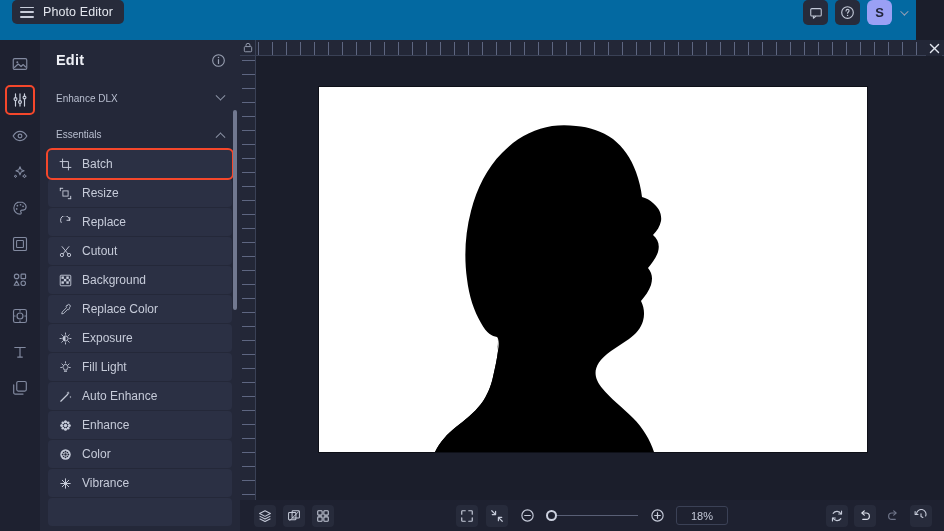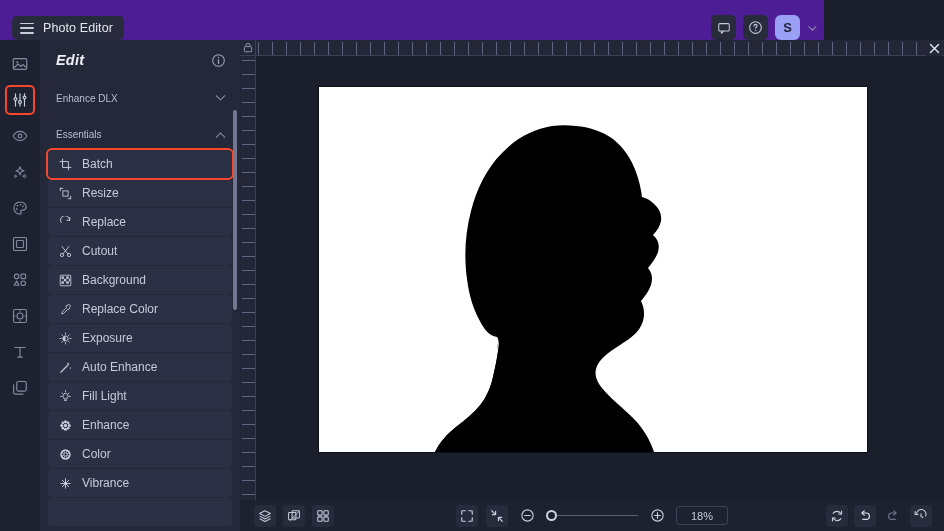--- a/index.html
+++ b/index.html
@@ -6,23 +6,23 @@
   html, body {
     width: 944px; height: 531px;
     background: #191c27;
     font-family: "Liberation Sans", sans-serif;
     overflow: hidden;
   }
   #app { position: relative; width: 944px; height: 531px; background: #1b1e2b; }
 
   
   .topbar {
-    position: absolute; left: 0; top: 0; width: 824px; height: 40px;
-    background: #4c1d95;
-    display: flex; align-items: flex-end;
+    position: absolute; left: 0; top: 0; width: 916px; height: 40px;
+    background: #0369a1;
+    display: flex; align-items: flex-start;
   }
   .tb-left { display: flex; align-items: center; padding-left: 12px; }
   .brand {
     display: flex; align-items: center; gap: 9px;
     background: #272b3b; border-radius: 5px;
     padding: 5px 11px 5px 8px;
   }
   .hamburger { width: 14px; height: 11px; display: flex; flex-direction: column; justify-content: space-between; }
   .hamburger i { display: block; height: 1.5px; background: #c9cdda; border-radius: 1px; }
   .brand-name { color: #e4e7ef; font-size: 12.5px; letter-spacing: .1px; }
@@ -71,21 +71,20 @@
 
   
   .panel {
     position: absolute; left: 40px; top: 40px; width: 200px; height: 491px;
     background: #242839;
     overflow: hidden;
   }
   .panel-head {
     display: flex; align-items: center; justify-content: space-between;
     padding: 12px 14px 8px 16px;
-    font-style: italic;
   }
   .panel-title { color: #eef0f6; font-size: 14.5px; font-weight: bold; letter-spacing: .2px; }
   .info-icon { width: 15px; height: 15px; cursor: pointer; }
   .enhancer {
     display: block; margin: 4px 14px 0 16px; width: 170px; height: 24px;
     background: #8e92f2; border: none; border-radius: 5px;
     color: #1f2235; font-size: 11.8px; font-weight: bold;
     font-family: inherit; cursor: pointer;
   }
   .section {
@@ -398,37 +397,37 @@
             <path d="M8 4.8a3.2 3.2 0 000 6.4z" fill="#c6cbd9"></path>
             <path d="M8 1.2v1.6M8 13.2v1.6M1.2 8h1.6M13.2 8h1.6M3.4 3.4l1.1 1.1M11.5 11.5l1.1 1.1M12.6 3.4l-1.1 1.1M4.5 11.5l-1.1 1.1" stroke="#c6cbd9" stroke-width="1.1" stroke-linecap="round"></path>
           </svg>
         </span>
         <span class="menu-label">Exposure</span>
       </div>
 
       <div class="menu-item">
         <span class="menu-ico">
           <svg width="13" height="13" viewBox="0 0 16 16" fill="none">
+            <path d="M8 4.2a3.1 3.1 0 00-1.8 5.6v1.3h3.6V9.8A3.1 3.1 0 008 4.2z" stroke="#c6cbd9" stroke-width="1.1" fill="none"></path>
+            <path d="M6.6 12.7h2.8" stroke="#c6cbd9" stroke-width="1.1" stroke-linecap="round"></path>
+            <path d="M8 .9v1.5M2.1 8h1.5M12.4 8h1.5M3.6 3.6l1.1 1.1M12.4 3.6l-1.1 1.1" stroke="#c6cbd9" stroke-width="1.05" stroke-linecap="round"></path>
+          </svg>
+        </span>
+        <span class="menu-label">Fill Light</span>
+      </div>
+
+      <div class="menu-item">
+        <span class="menu-ico">
+          <svg width="13" height="13" viewBox="0 0 16 16" fill="none">
             <path d="M2.2 13.8L10.5 5.5" stroke="#c6cbd9" stroke-width="1.5" stroke-linecap="round"></path>
             <path d="M11.2 1.6l.6 1.5 1.5.6-1.5.6-.6 1.5-.6-1.5-1.5-.6 1.5-.6z" fill="#c6cbd9"></path>
             <path d="M14 7.2l.4 1 1 .4-1 .4-.4 1-.4-1-1-.4 1-.4z" fill="#c6cbd9"></path>
           </svg>
         </span>
         <span class="menu-label">Auto Enhance</span>
-      </div>
-
-      <div class="menu-item">
-        <span class="menu-ico">
-          <svg width="13" height="13" viewBox="0 0 16 16" fill="none">
-            <path d="M8 4.2a3.1 3.1 0 00-1.8 5.6v1.3h3.6V9.8A3.1 3.1 0 008 4.2z" stroke="#c6cbd9" stroke-width="1.1" fill="none"></path>
-            <path d="M6.6 12.7h2.8" stroke="#c6cbd9" stroke-width="1.1" stroke-linecap="round"></path>
-            <path d="M8 .9v1.5M2.1 8h1.5M12.4 8h1.5M3.6 3.6l1.1 1.1M12.4 3.6l-1.1 1.1" stroke="#c6cbd9" stroke-width="1.05" stroke-linecap="round"></path>
-          </svg>
-        </span>
-        <span class="menu-label">Fill Light</span>
       </div>
 
       <div class="menu-item">
         <span class="menu-ico">
           <svg width="13" height="13" viewBox="0 0 16 16">
             <g fill="#c6cbd9">
               <circle cx="8" cy="8" r="2.1"></circle>
               <circle cx="8" cy="3.3" r="1.85"></circle>
                 <circle cx="8" cy="12.7" r="1.85"></circle>
               <circle cx="3.3" cy="8" r="1.85"></circle>

